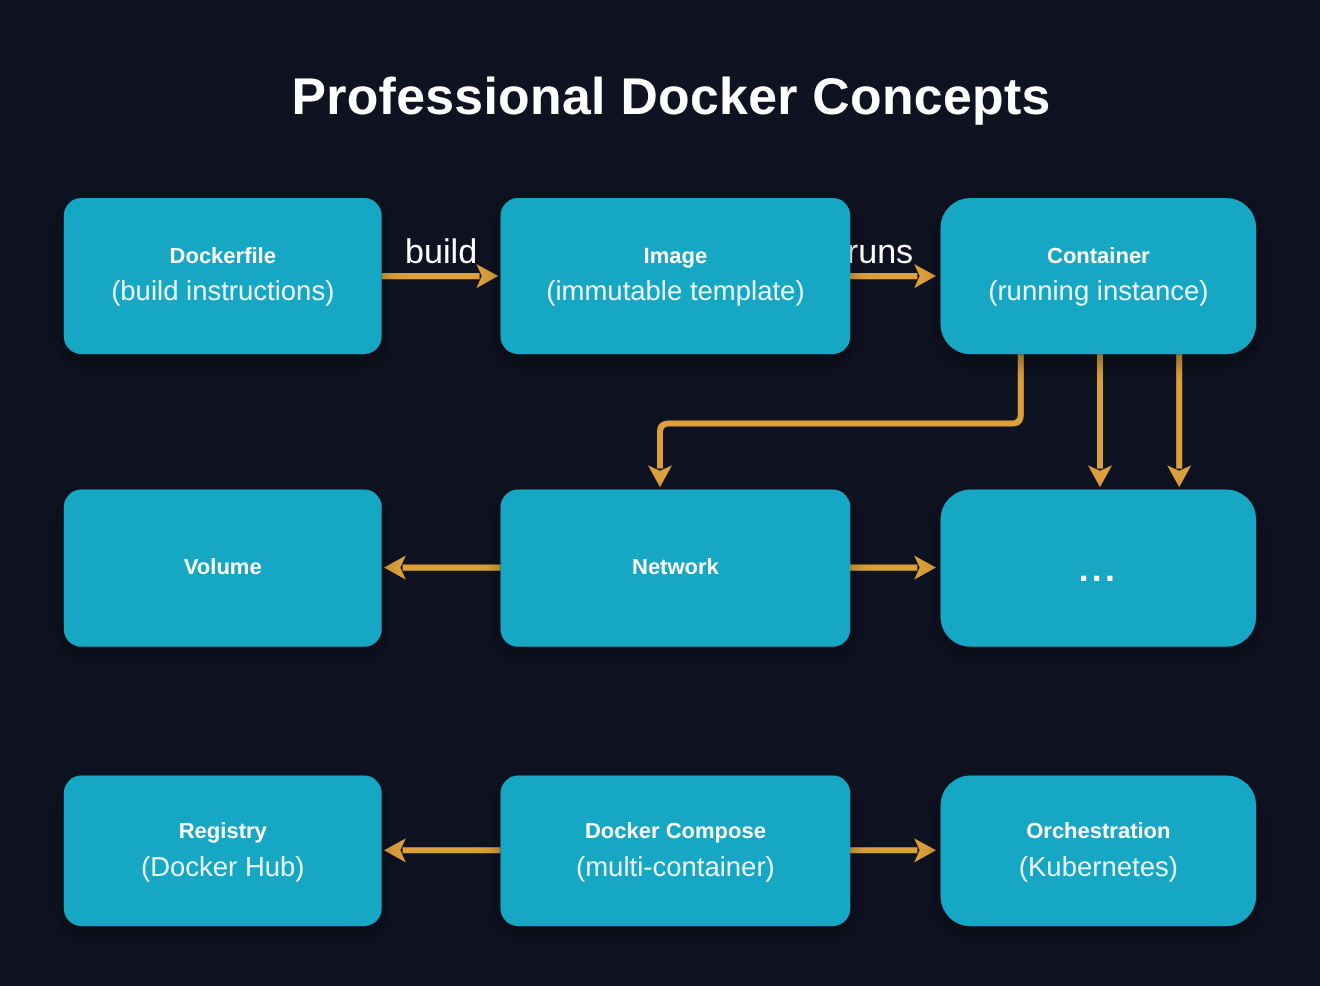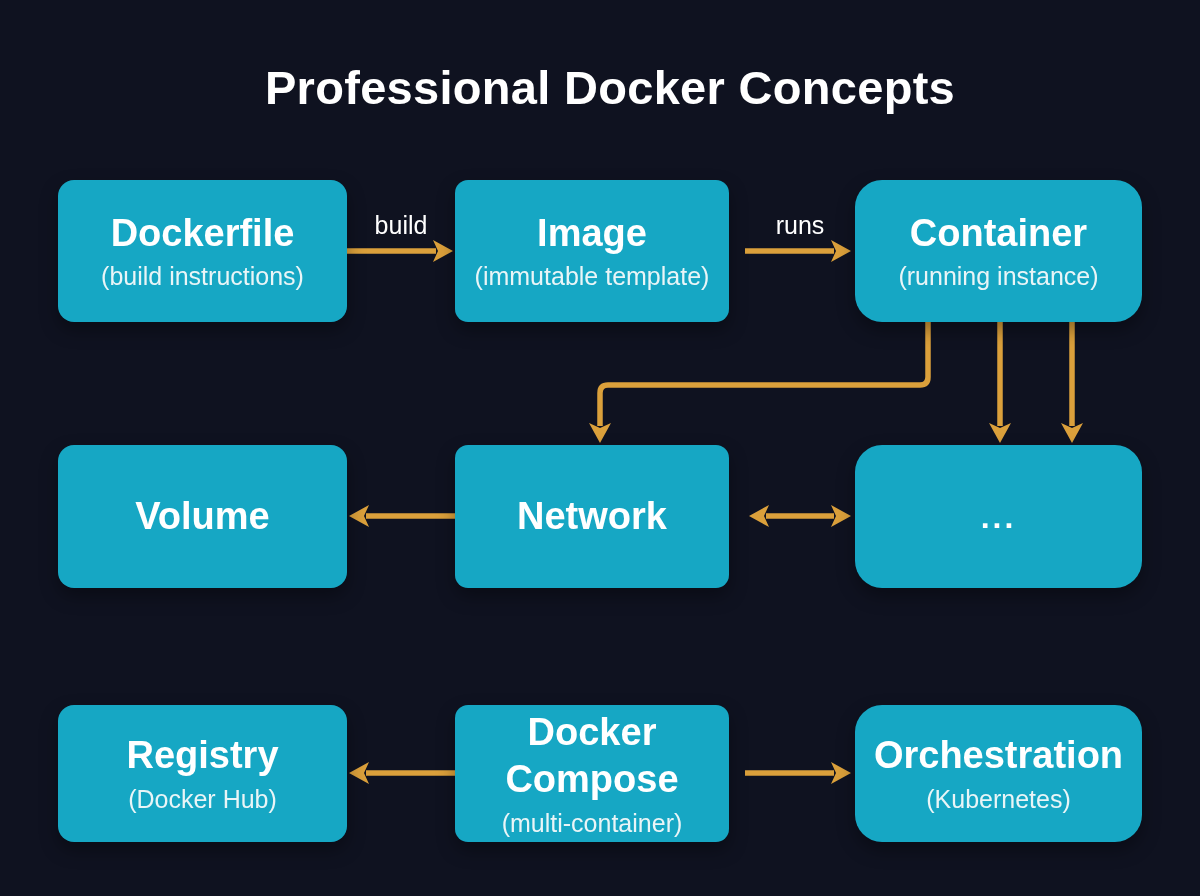--- a/index.html
+++ b/index.html
@@ -18,35 +18,35 @@
   .node {
     position: absolute;
     background: var(--box, #16a7c4);
     border-radius: 16px;
     color: var(--text, #fff);
     display: flex; flex-direction: column;
     align-items: center; justify-content: center;
     text-align: center; padding: 0 18px; box-sizing: border-box;
     box-shadow: 0 8px 18px rgba(0,0,0,0.35);
   }
-  .node h2 { margin: 0; font-size: 38px; font-weight: 700; line-height: 1.25; }
+  .node h2 { margin: 0; font-size: 20px; font-weight: 700; line-height: 1.25; }
   .node p  { margin: 3px 0 0; font-size: 25px; font-weight: 400; color: #e9f5f7; line-height: 1.28; }
   .node.more h2 { font-size: 32px; letter-spacing: 3px; }
   .c1 { left: 58px;  width: 289px; }
-  .c2 { left: 455px; width: 274px; border-radius: 13px; }
+  .c2 { left: 455px; width: 318px; }
   .c3 { left: 855px; width: 287px; border-radius: 27px; }
   .r1 { top: 180px; height: 142px; }
   .r2 { top: 445px; height: 143px; }
   .r3 { top: 705px; height: 137px; }
   svg.edges { position: absolute; inset: 0; }
   .edge { stroke: var(--arrow, #dba03b); stroke-width: 5.5; fill: none; }
   .head { fill: var(--arrow, #dba03b); stroke: none; }
   .edge-label {
     position: absolute; color: var(--text, #fff);
-    font-size: 25px; width: 120px; text-align: center;
+    font-size: 31px; width: 120px; text-align: center;
   }
   #label-build { left: 341px; top: 211px; }
   #label-runs  { left: 740px; top: 211px; }
 </style>
 </head>
 <body style="--background: #0f1220; --box: #16a7c4; --arrow: #dba03b; --text: #ffffff;">
 
 <div class="stage">
 
   <div class="diagram-title">Professional Docker Concepts</div>

